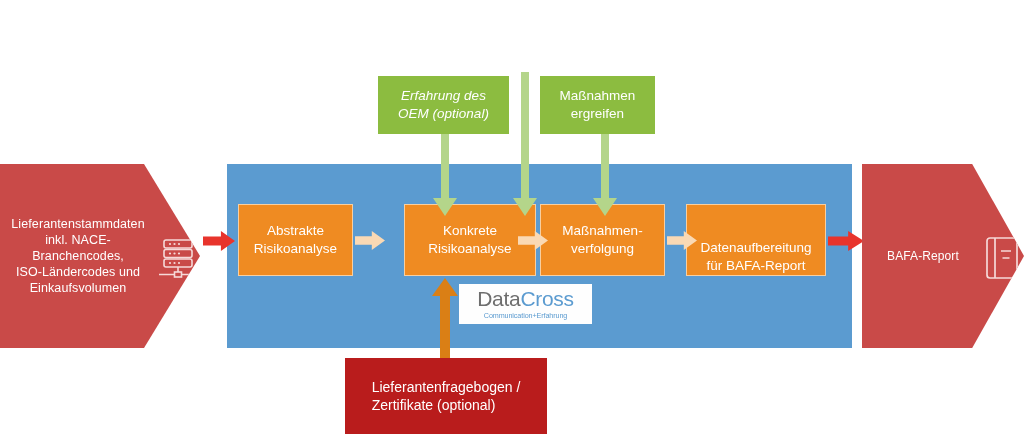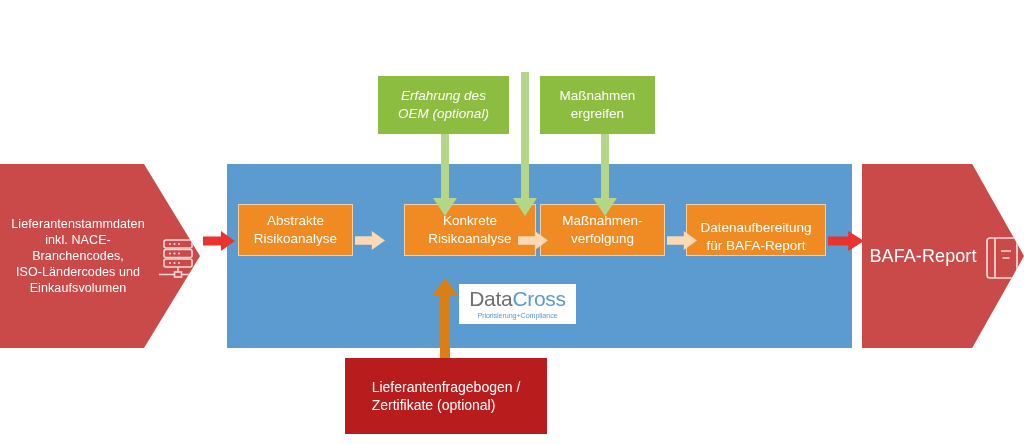--- a/index.html
+++ b/index.html
@@ -39,21 +39,21 @@
     clip-path: polygon(0% 0%, 68% 0%, 100% 50%, 68% 100%, 0% 100%);
   }
   .chevron-text {
     font-size: 12.5px;
     line-height: 16px;
     letter-spacing: 0.1px;
     width: 160px;
     white-space: pre-line;
   }
   #output-chevron .chevron-text {
-    font-size: 18px;
+    font-size: 12px;
     width: 120px;
   }
   .chevron-icon { margin-top: 10px; }
   #output-chevron .chevron-icon { margin-top: 8px; }
 
   
   #process-band {
     left: 227px; top: 164px; width: 625px; height: 184px;
     background: #5b9bd0;
   }
@@ -63,21 +63,21 @@
     background: #ef8b22;
     border: 1px solid #f8cfa0;
     color: #ffffff;
     display: flex;
     align-items: center;
     justify-content: center;
     text-align: center;
     font-size: 13.5px;
     line-height: 18px;
     top: 204px;
-    height: 52px;
+    height: 72px;
     white-space: pre-line;
     box-sizing: border-box;
   }
   #process-box-0 { left: 238px; width: 115px; }
   #process-box-1 { left: 384px; width: 132px; margin-left: 20px; }
   #process-box-2 { left: 540px; width: 125px; }
   #process-box-3 { left: 686px; width: 140px; align-items: flex-end; }
 
   
   .peach-arrow {
@@ -147,21 +147,21 @@
     background: #da7f15;
   }
   #brown-arrow-head {
     left: 432px; top: 278px; width: 26px; height: 18px;
     background: #da7f15;
     clip-path: polygon(50% 0%, 100% 100%, 0% 100%);
   }
 
   
   #logo {
-    left: 459px; top: 284px; width: 117px; height: 40px;
+    left: 459px; top: 284px; width: 133px; height: 40px;
     background: #fefefe;
     display: flex;
     flex-direction: column;
     align-items: center;
     justify-content: center;
   }
   #logo-wordmark {
     font-size: 21px;
     line-height: 22px;
     letter-spacing: -0.3px;
@@ -266,16 +266,16 @@
   <div class="abs" id="brown-arrow-head"></div>
   <div class="abs" id="brown-box">
     <span>Lieferantenfragebogen /
 Zertifikate (optional)</span>
   </div>
 
   <div class="abs" id="logo">
     <div id="logo-wordmark">
       <span class="logo-data">Data</span><span class="logo-cross">Cross</span>
     </div>
-    <div id="logo-tagline">Priorisierung+Compliance</div>
+    <div id="logo-tagline">Communication+Erfahrung</div>
   </div>
 
 </div>
 
 </body></html>

